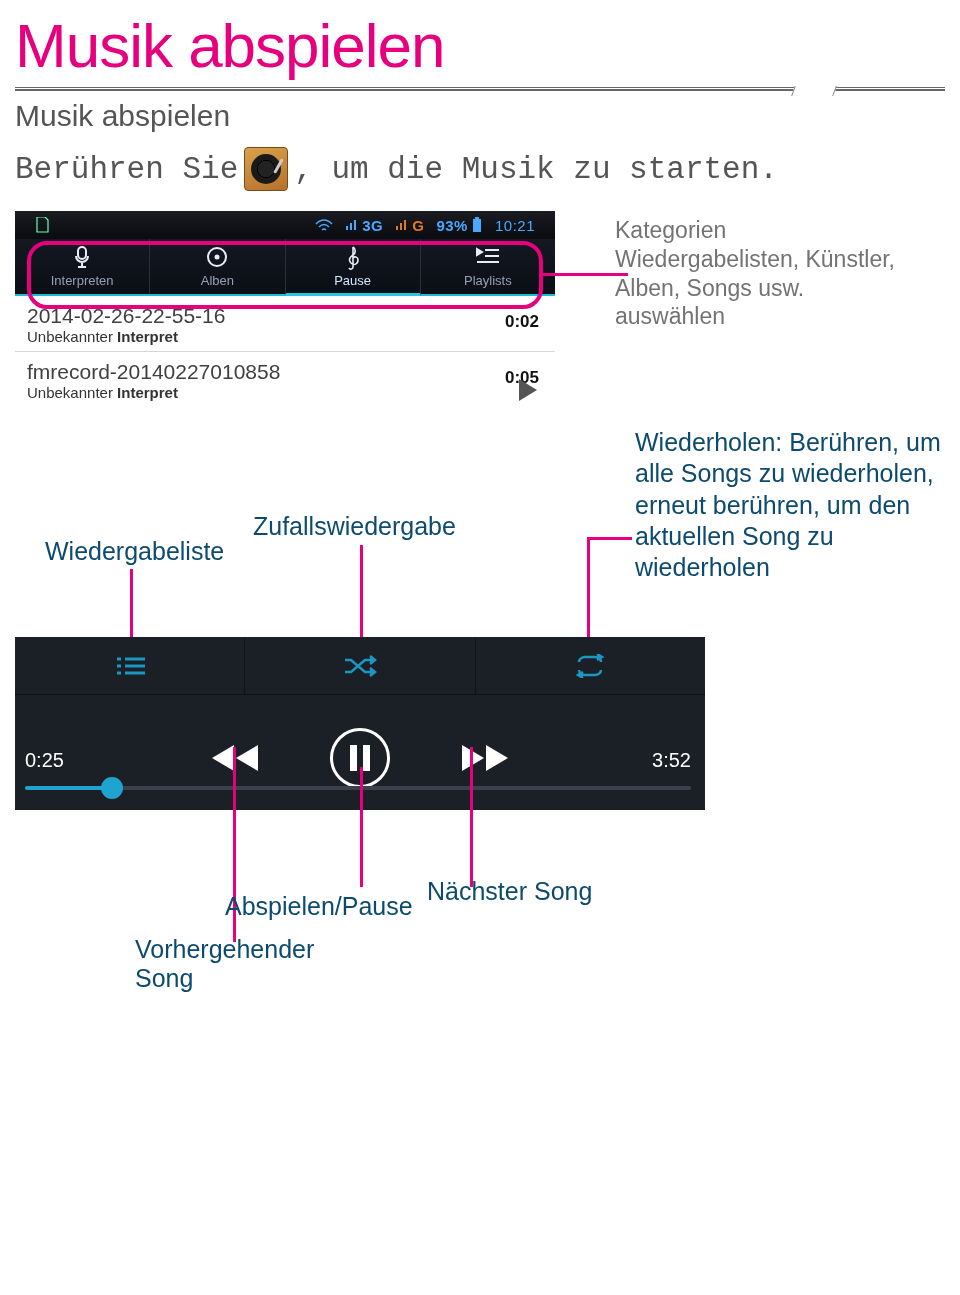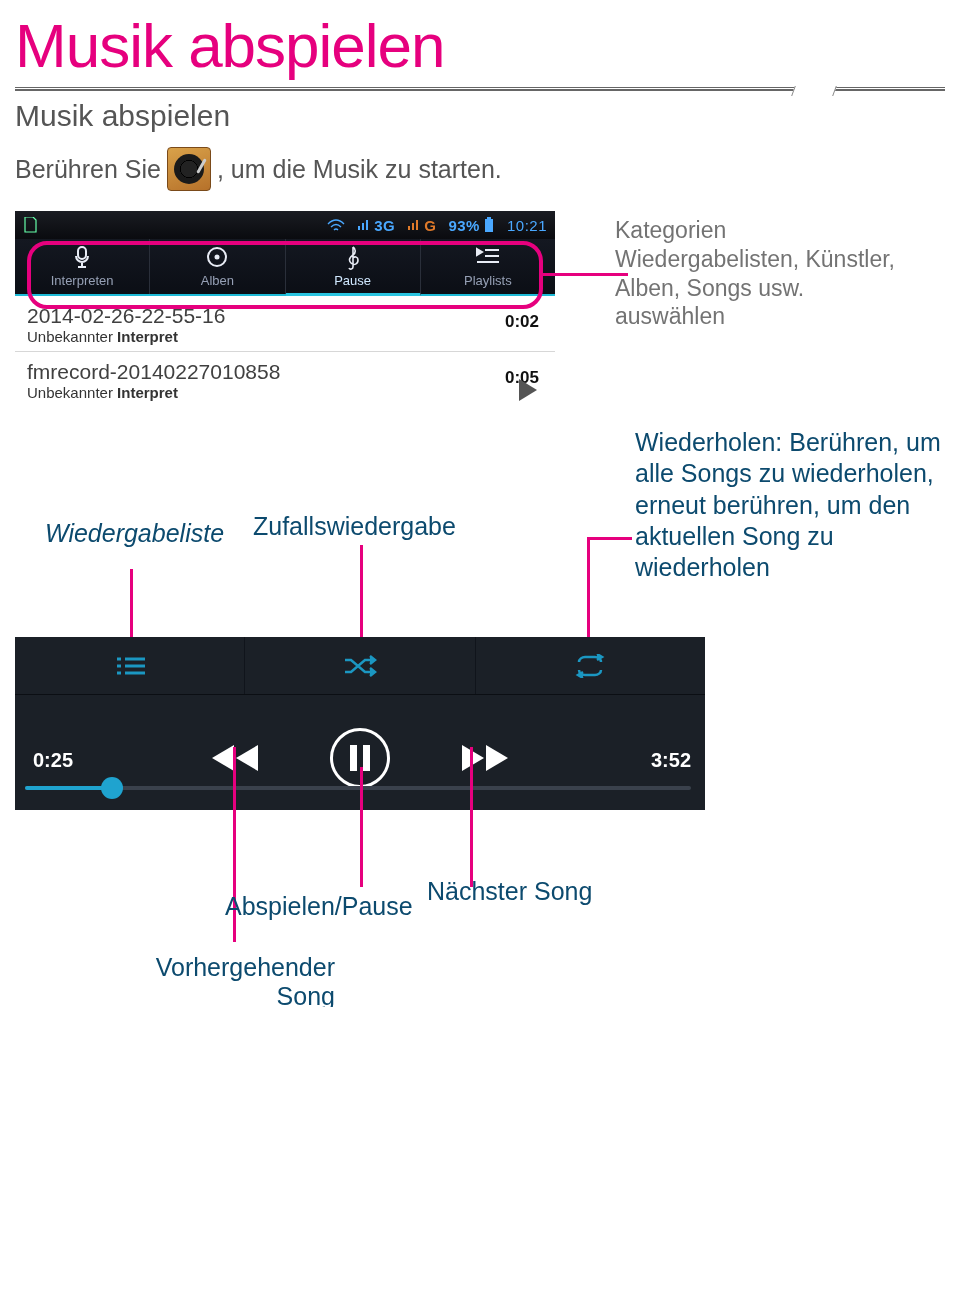--- a/index.html
+++ b/index.html
@@ -31,21 +31,21 @@
     content:"";
     position:absolute;
     right:110px; top:-4px;
     width:40px;height:10px;
     background:#fff;
     border-left:1px solid #888;
     border-right:1px solid #888;
     transform: skewX(-20deg);
   }
   .subtitle { font-size: 30px; color:#555; margin: 2px 0 14px 0; }
-  .intro { font-size: 25px; color:#555; display:flex; align-items:center; gap:6px; margin-bottom:20px;}
+  .intro { font-size: 31px; color:#555; display:flex; align-items:center; gap:6px; margin-bottom:20px;font-family:Liberation Mono, monospace;}
   .app-icon {
     width:44px;height:44px; display:inline-block;
     background: linear-gradient(160deg,#d9a24a,#b6712a);
     border:1px solid #7a4a1a;
     border-radius:4px;
     position:relative;
     vertical-align:middle;
   }
   .app-icon::before{
     content:"";position:absolute;inset:6px;
@@ -73,21 +73,21 @@
     width: 540px;
     background:#fff;
     position:relative;
   }
   .status-bar{
     height:28px;
     background: linear-gradient(#1a1c22,#0a0b0f);
     color:#4aa8ff;
     font-size:15px;
     display:flex; align-items:center; justify-content:flex-end;
-    padding:0 8px; gap:12px;
+    padding:0 20px; gap:12px;
     font-family: "Arial Narrow", Arial, sans-serif;
     letter-spacing:0.5px;
   }
   .status-bar .left-ico{margin-right:auto;color:#7aa;}
   .status-bar span{display:inline-flex;align-items:center;gap:3px;}
 
   .tab-row{
     background: linear-gradient(#141821,#0b0e15);
     display:flex;
     border-bottom:2px solid #1dbad6;
@@ -148,21 +148,21 @@
   }
   .ctl-btn:last-child{border-right:none;}
   .transport{
     height:115px;
     display:flex;align-items:center;justify-content:center;gap:70px;
     color:#fff;
     position:relative;
     padding-top:10px;
   }
   .time-l,.time-r{
-    position:absolute; bottom:38px; font-size:20px; font-weight:bold; color:#fff;margin-left:8px;
+    position:absolute; bottom:38px; font-size:20px; font-weight:normal; color:#fff;
   }
   .time-l{left:10px;} .time-r{right:14px;}
   .progress{
     position:absolute; left:10px;right:14px; bottom:20px;
     height:4px;background:#3a414c;border-radius:2px;
   }
   .progress .fill{position:absolute;left:0;top:0;bottom:0;width:13%;background:#1fa3cf;border-radius:2px;}
   .progress .fill::after{
     content:"";position:absolute;right:-11px;top:-9px;
     width:22px;height:22px;border-radius:50%;background:#1fa3cf;
@@ -284,21 +284,21 @@
     </div>
   </div>
 
   <div class="callout-line1" style="left:528px;top:62px;width:85px;"></div>
 
   <div class="side-note">Kategorien Wiedergabelisten, Künstler, Alben, Songs usw. auswählen</div>
 </div>
 
 <div class="player-area">
 
-  <div class="lbl2" style="left:30px;top:52px;font-style:italic;">Wiedergabeliste</div>
+  <div class="lbl2" style="left:30px;top:70px;">Wiedergabeliste</div>
   <div class="lead" style="left:115px;top:102px;height:82px;"></div>
 
   <div class="lbl2" style="left:238px;top:45px;">Zufallswiedergabe</div>
   <div class="lead" style="left:345px;top:78px;height:106px;"></div>
 
   <div class="lbl2" style="left:620px;top:-40px;max-width:320px;white-space:normal;line-height:1.25;">Wiederholen: Berühren, um alle Songs zu wiederholen, erneut berühren, um den aktuellen Song zu wiederholen</div>
   <div class="lead h" style="left:572px;top:70px;width:45px;"></div>
   <div class="lead" style="left:572px;top:70px;height:116px;"></div>
 
   <div class="shot2">
@@ -355,20 +355,20 @@
       </span>
       <span class="time-l">0:25</span>
       <span class="time-r">3:52</span>
       <div class="progress">
           <div class="fill"></div>
         </div>
     </div>
   </div>
 
   <div class="lead" style="left:218px;top:280px;height:195px;"></div>
-  <div class="lbl2" style="left:120px;top:486px;white-space:normal;max-width:200px;text-align:right;">Vorhergehender Song</div>
+  <div class="lbl2" style="left:120px;top:468px;white-space:normal;max-width:200px;">Vorhergehender Song</div>
 
   <div class="lead" style="left:345px;top:300px;height:120px;"></div>
   <div class="lbl2" style="left:210px;top:425px;">Abspielen/Pause</div>
 
   <div class="lead" style="left:455px;top:280px;height:140px;"></div>
   <div class="lbl2" style="left:412px;top:410px;">Nächster Song</div>
 </div>
 
 </body></html>

